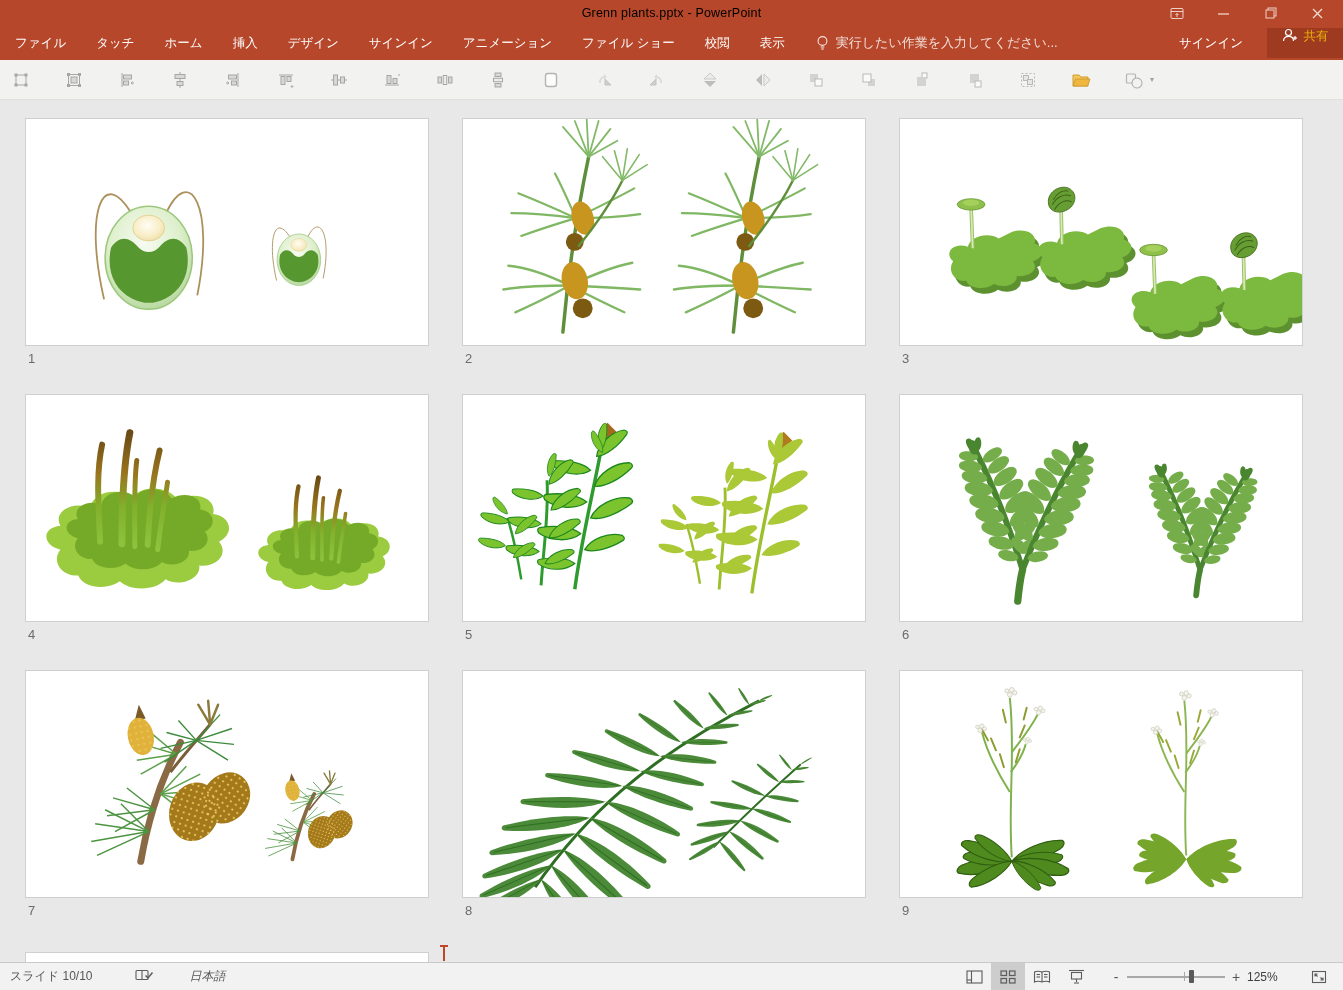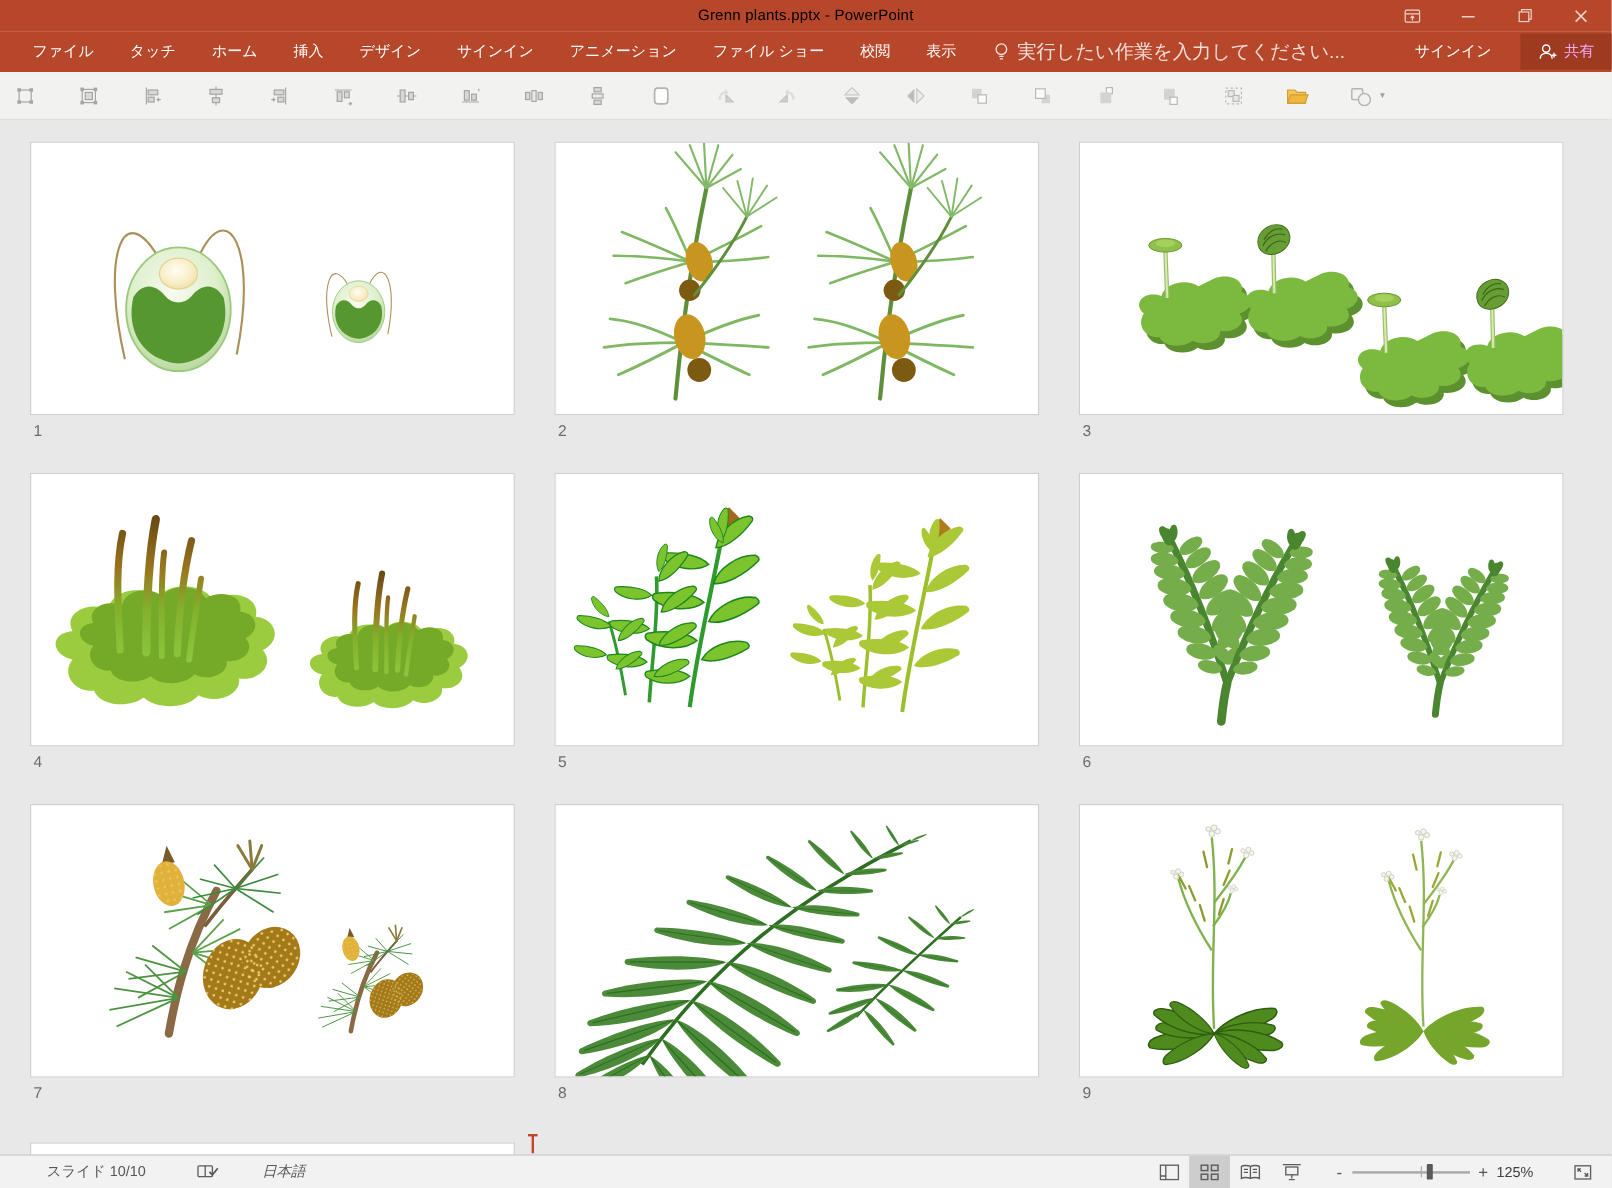--- a/index.html
+++ b/index.html
@@ -12,30 +12,30 @@
   .titlebar .title { position:absolute; left:0; right:0; top:0; height:26px;
     display:flex; align-items:center; justify-content:center;
     color:#000000; font-size:12.5px; letter-spacing:.2px; }
   .win-controls { position:absolute; right:2px; top:0; height:26px; display:flex; }
   .win-btn { width:47px; height:26px; display:flex; align-items:center; justify-content:center; }
   .win-btn svg { display:block; }
 
   
   .ribbon { position:absolute; left:0; top:26px; width:1343px; height:34px;
     background:#b7472a; display:flex; align-items:center; }
-  .tabs { display:flex; align-items:center; height:34px; padding-left:12px; }
+  .tabs { display:flex; align-items:center; height:34px; padding-left:0; }
   .tab { color:#fff; font-size:12.5px; padding:0 15px; height:34px;
     display:flex; align-items:center; white-space:nowrap; cursor:default; }
   .tellme { display:flex; align-items:center; margin-left:16px; color:rgba(255,255,255,.82);
-    font-size:16px; white-space:nowrap; }
+    font-size:13px; white-space:nowrap; }
   .tellme svg { margin-right:7px; }
   .acct { position:absolute; right:0; top:0; height:34px; display:flex; align-items:center; }
   .signin { color:#fff; font-size:12.5px; padding:0 24px; }
-  .share { height:30px; min-width:76px; background:#9e3a20; color:#f0abfc; font-size:12.5px;
-    display:flex; align-items:center; justify-content:center; padding:0 12px; }
+  .share { height:30px; min-width:76px; background:#9e3a20; color:#eab308; font-size:12.5px;
+    display:flex; justify-content:center; padding:0 12px; }
   .share svg { margin-right:6px; }
 
   
   .qat { position:absolute; left:0; top:60px; width:1343px; height:40px;
     background:#f2f2f0; border-bottom:1px solid #e0e0de;
     display:flex; align-items:center; padding-left:10px; }
   .qat-btn { width:22px; height:22px; margin-right:31px; display:flex;
     align-items:center; justify-content:center; }
   .qat-btn svg { display:block; }
   .qat-caret { margin-left:-26px; margin-right:20px; color:#a0a0a0; font-size:8px; }
@@ -51,21 +51,21 @@
   .slide-num { margin-top:5px; padding-left:3px; font-size:13px; color:#6b6b6b; height:17px; }
   .partial-slide { position:absolute; left:25px; top:852px; width:404px; height:10px;
     background:#fff; border:1px solid #cfcfcf; border-bottom:none; }
   .ins-cursor { position:absolute; left:443px; top:845px; width:2px; height:16px; background:#c0452b; }
   .ins-cursor::before { content:""; position:absolute; left:-3px; top:0; width:8px; height:2px; background:#c0452b; }
 
   
   .statusbar { position:absolute; left:0; top:962px; width:1343px; height:28px;
     background:#f2f2f2; border-top:1px solid #c9c9c9;
     display:flex; align-items:center; font-size:12px; color:#565656; }
-  .sb-left { display:flex; align-items:center;margin-left:29px; }
+  .sb-left { display:flex; align-items:flex-start; }
   .sb-counter { margin-left:10px; }
   .sb-spell { margin-left:42px; display:flex; align-items:center; }
   .sb-lang { margin-left:36px;font-style:italic; }
   .sb-right { position:absolute; right:0; top:0; height:27px; display:flex; align-items:center; }
   .viewbtn { width:34px; height:27px; display:flex; align-items:center; justify-content:center; }
   .viewbtn.active { background:#cdcdcd; }
   .zoom-out,.zoom-in { width:22px; text-align:center; color:#565656; font-size:14px; }
   .zoom-out { margin-left:12px; }
   .slider { position:relative; width:98px; height:27px; }
   .slider .track { position:absolute; left:0; right:0; top:13px; height:1.5px; background:#a8a8a8; }

